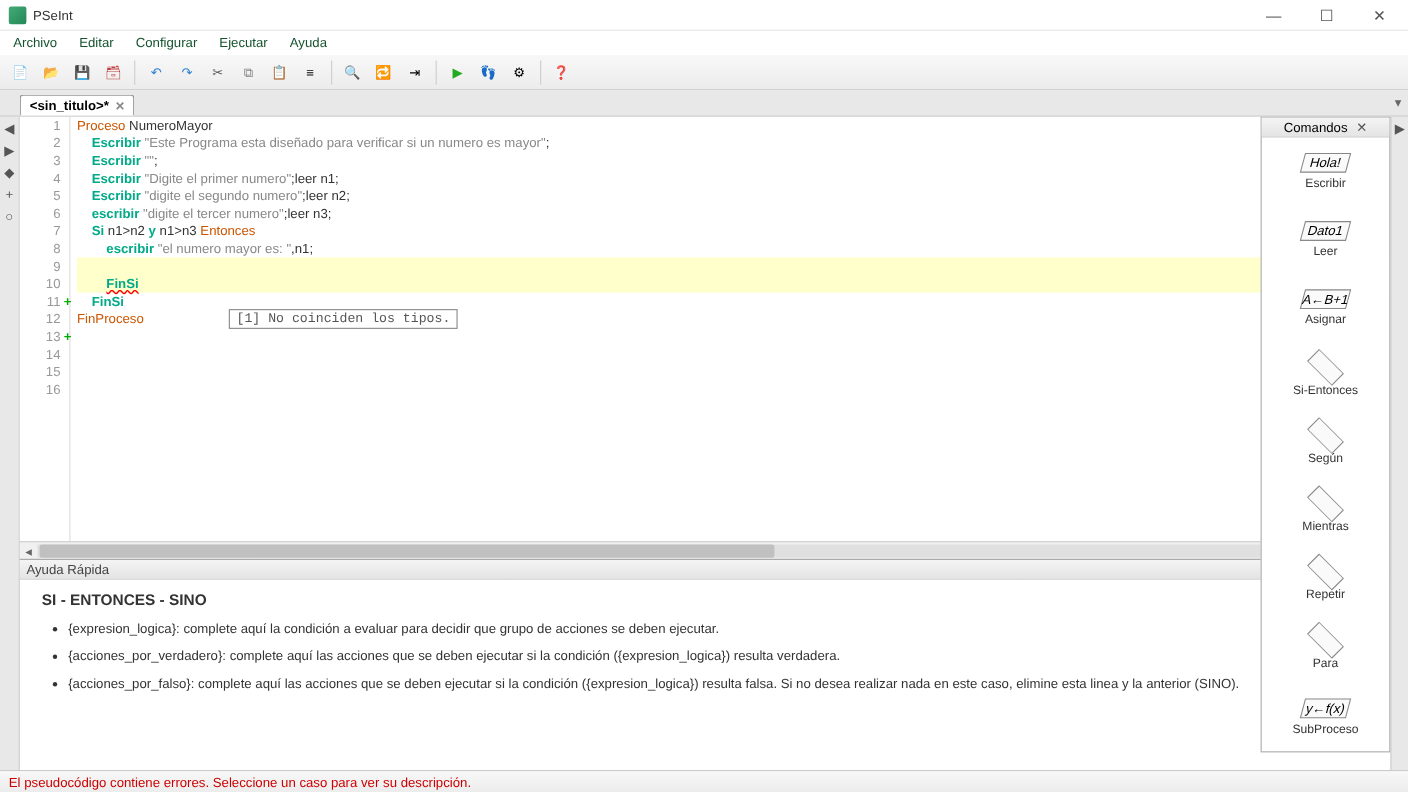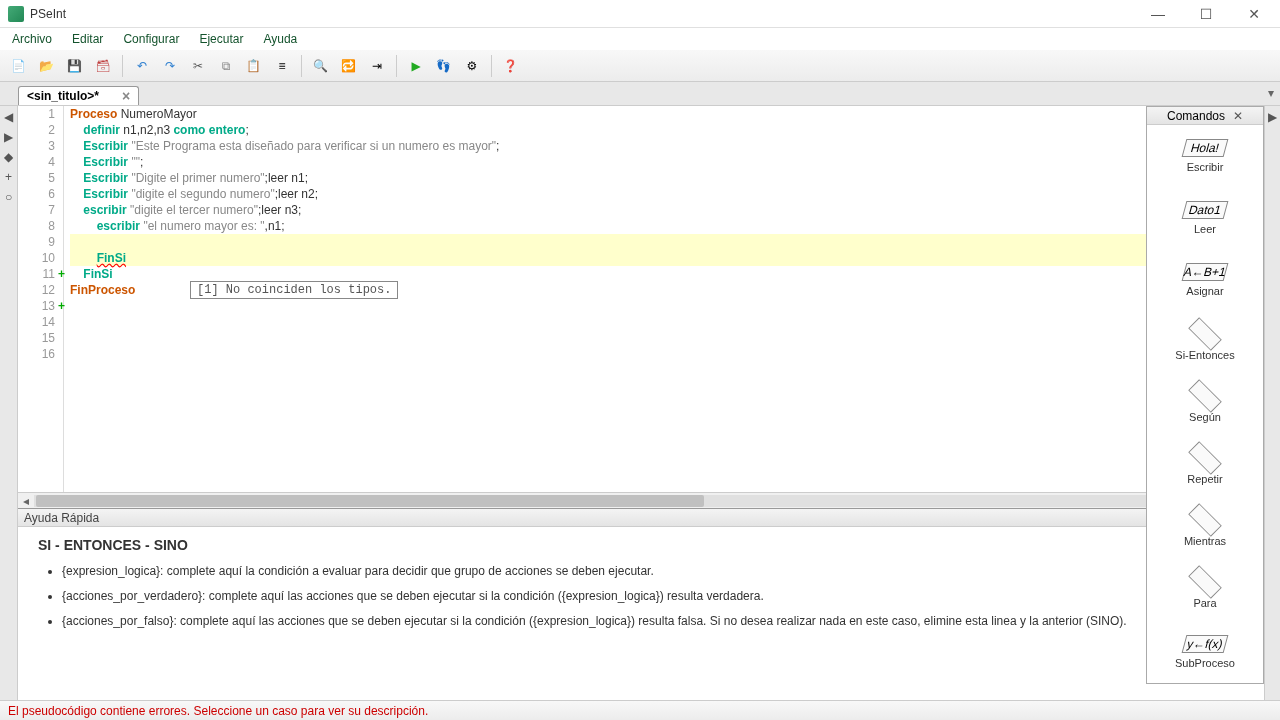--- a/index.html
+++ b/index.html
@@ -12,37 +12,37 @@
 .winbtn { width: 36px; height: 20px; display: flex; align-items: center; justify-content: center; cursor: pointer; color: #555; font-size: 14px; }
 
 .menubar { height: 22px; background: #fff; display: flex; align-items: center; padding: 0 4px; gap: 4px; }
 .menubar .menuitem { padding: 2px 8px; cursor: pointer; color: #14532d; }
 
 .toolbar { height: 32px; background: linear-gradient(#f8f8f8,#ececec); border-bottom: 1px solid #ccc; display: flex; align-items: center; padding: 0 6px; gap: 2px; }
 .tbtn { width: 26px; height: 26px; display: flex; align-items: center; justify-content: center; cursor: pointer; border: 1px solid transparent; }
 .tsep { width: 1px; height: 22px; background: #ccc; margin: 0 4px; }
 
 .tabbar { height: 24px; background: #e8e8e8; border-bottom: 1px solid #ccc; display: flex; align-items: flex-end; padding-left: 18px; position: relative; }
-.tab { background: #fff; border: 1px solid #999; border-bottom: none; border-radius: 3px 3px 0 0; padding: 2px 8px; display: flex; align-items: center; gap: 23px; font-weight: bold; font-size: 11px; }
+.tab { background: #fff; border: 1px solid #999; border-bottom: none; border-radius: 3px 3px 0 0; padding: 2px 8px; display: flex; align-items: center; gap: 6px; font-weight: bold; font-size: 11px; }
 .tab .close { cursor: pointer; color: #888; font-size: 14px; line-height: 1; }
 .tabdrop { position: absolute; right: 6px; top: 4px; cursor: pointer; color: #666; }
 
 .main { display: flex; height: calc(720px - 28px - 22px - 32px - 24px - 20px); }
 .leftstrip { width: 18px; background: #e8e8e8; border-right: 1px solid #ccc; display: flex; flex-direction: column; align-items: center; gap: 6px; padding-top: 4px; font-size: 9px; color: #555; }
 .rightstrip { width: 16px; background: #e8e8e8; border-left: 1px solid #ccc; display: flex; flex-direction: column; align-items: center; padding-top: 4px; font-size: 9px; color: #555; }
 
 .editor-area { flex: 1; display: flex; flex-direction: column; }
 .editor { flex: 1; display: flex; font-family: "Courier New", monospace; font-size: 13px; overflow: hidden; background: #fff; }
 .gutter { width: 46px; background: #fff; text-align: right; padding-right: 8px; color: #999; border-right: 1px solid #ddd; }
 .gutter .ln { height: 16px; line-height: 16px; position: relative; }
 .gutter .plus { position: absolute; right: -10px; color: #0a0; font-weight: bold; }
 .codecol { flex: 1; padding-left: 6px; position: relative; }
 .codeline { height: 16px; line-height: 16px; white-space: pre; }
 .kw { color: #0a8; font-weight: bold; }
-.kw2 { color: #c50; font-weight: bold; }
+.kw2 { color: #c50; font-weight: normal; }
 .str { color: #888; }
 .ident { color: #333; }
 .hl { background: #ffffcc; }
 .err-underline { text-decoration: underline wavy red; }
 .tooltip { position: absolute; border: 1px solid #888; background: #fff; padding: 1px 6px; font-family: "Courier New", monospace; font-size: 12px; color: #555; }
 
 .hscroll { height: 16px; background: #f0f0f0; border-top: 1px solid #ccc; display: flex; align-items: center; }
 .hscroll .arrow { width: 16px; text-align: center; color: #666; cursor: pointer; }
 .hscroll .track { flex: 1; height: 12px; background: #e0e0e0; position: relative; }
 .hscroll .thumb { position: absolute; left: 2px; width: 55%; height: 100%; background: #c0c0c0; border-radius: 2px; }
@@ -150,29 +150,29 @@
           <div class="ln">10</div>
           <div class="ln">11<span class="plus">+</span></div>
           <div class="ln">12</div>
           <div class="ln">13<span class="plus">+</span></div>
           <div class="ln">14</div>
           <div class="ln">15</div>
           <div class="ln">16</div>
         </div>
       <div class="codecol" id="codecol">
           <div class="codeline"><span></span><span class="kw2">Proceso </span><span class="ident">NumeroMayor</span></div>
-          <div class="codeline"><span>    </span><span class="kw">definir </span><span class="ident">n1,n2,n3 </span><span class="kw">como entero</span><span class="ident">;</span></div>
           <div class="codeline"><span>    </span><span class="kw">Escribir </span><span class="str">"Este Programa esta diseñado para verificar si un numero es mayor"</span><span class="ident">;</span></div>
           <div class="codeline"><span>    </span><span class="kw">Escribir </span><span class="str">""</span><span class="ident">;</span></div>
           <div class="codeline"><span>    </span><span class="kw">Escribir </span><span class="str">"Digite el primer numero"</span><span class="ident">;leer n1;</span></div>
           <div class="codeline"><span>    </span><span class="kw">Escribir </span><span class="str">"digite el segundo numero"</span><span class="ident">;leer n2;</span></div>
           <div class="codeline"><span>    </span><span class="kw">escribir </span><span class="str">"digite el tercer numero"</span><span class="ident">;leer n3;</span></div>
+          <div class="codeline"><span>    </span><span class="kw">Si </span><span class="ident">n1&gt;n2 </span><span class="kw">y </span><span class="ident">n1&gt;n3 </span><span class="kw2">Entonces</span></div>
           <div class="codeline"><span>        </span><span class="kw">escribir </span><span class="str">"el numero mayor es: "</span><span class="ident">,n1;</span></div>
           <div class="codeline hl"><span>            </span><span class=""></span></div>
-          <div class="tooltip" style="left: 126px; top: 175px;">[1] No coinciden los tipos.</div>
+          <div class="tooltip" style="left: 144px; top: 175px;">[1] No coinciden los tipos.</div>
           <div class="codeline hl"><span>        </span><span class="kw err-underline">FinSi</span></div>
           <div class="codeline"><span>    </span><span class="kw">FinSi</span></div>
           <div class="codeline"><span></span><span class="kw2">FinProceso</span></div>
           <div class="codeline"><span></span><span class=""></span></div>
         </div>
     </div>
     <div class="hscroll">
       <div class="arrow">◂</div>
       <div class="track">
           <div class="thumb"></div>
@@ -229,25 +229,25 @@
       <div class="cmd-item">
         <div class="rhombus"></div>
         <div class="cmd-label">Si-Entonces</div>
       </div>
       <div class="cmd-item">
         <div class="rhombus"></div>
         <div class="cmd-label">Según</div>
       </div>
       <div class="cmd-item">
         <div class="rhombus"></div>
+        <div class="cmd-label">Mientras</div>
+      </div>
+      <div class="cmd-item">
+        <div class="rhombus"></div>
         <div class="cmd-label">Repetir</div>
-      </div>
-      <div class="cmd-item">
-        <div class="rhombus"></div>
-        <div class="cmd-label">Mientras</div>
       </div>
       <div class="cmd-item">
         <div class="rhombus"></div>
         <div class="cmd-label">Para</div>
       </div>
       <div class="cmd-item">
         <div class="parallelo">y←f(x)</div>
         <div class="cmd-label">SubProceso</div>
       </div>
     </div>

